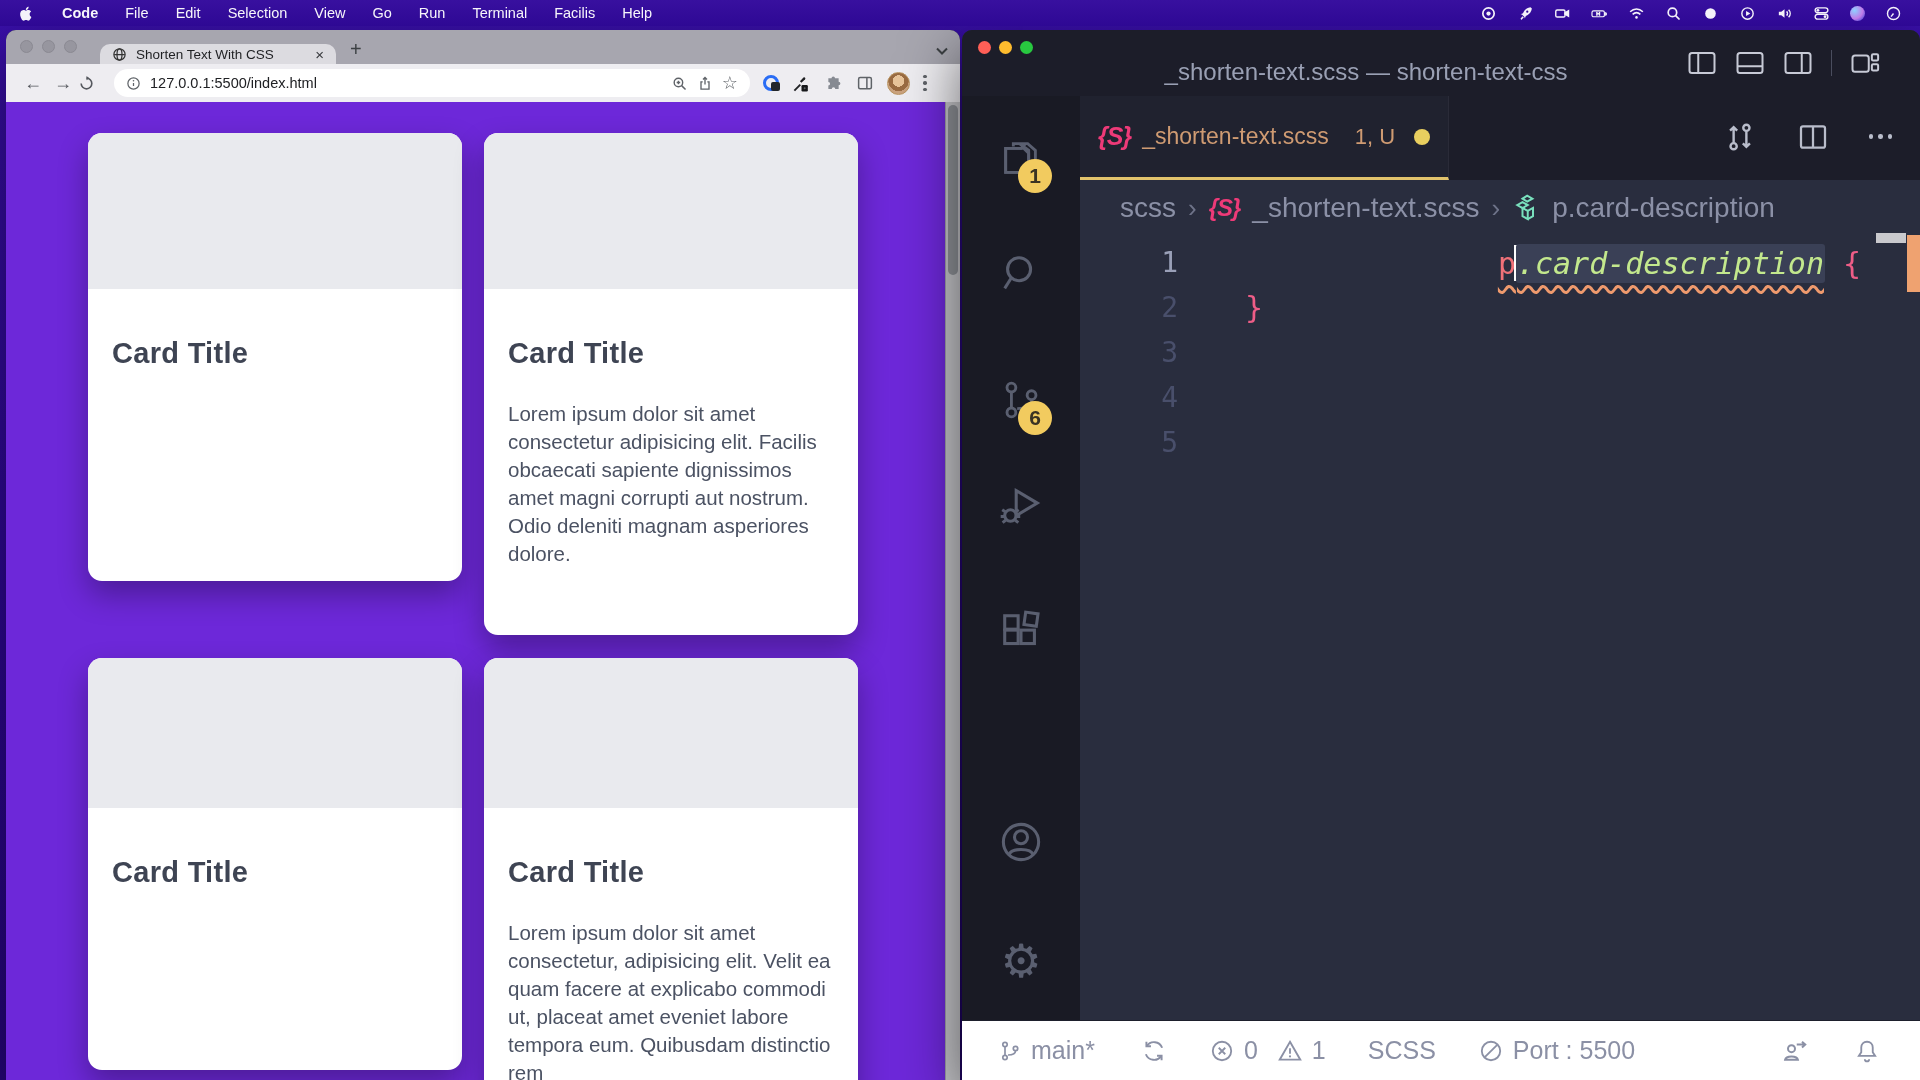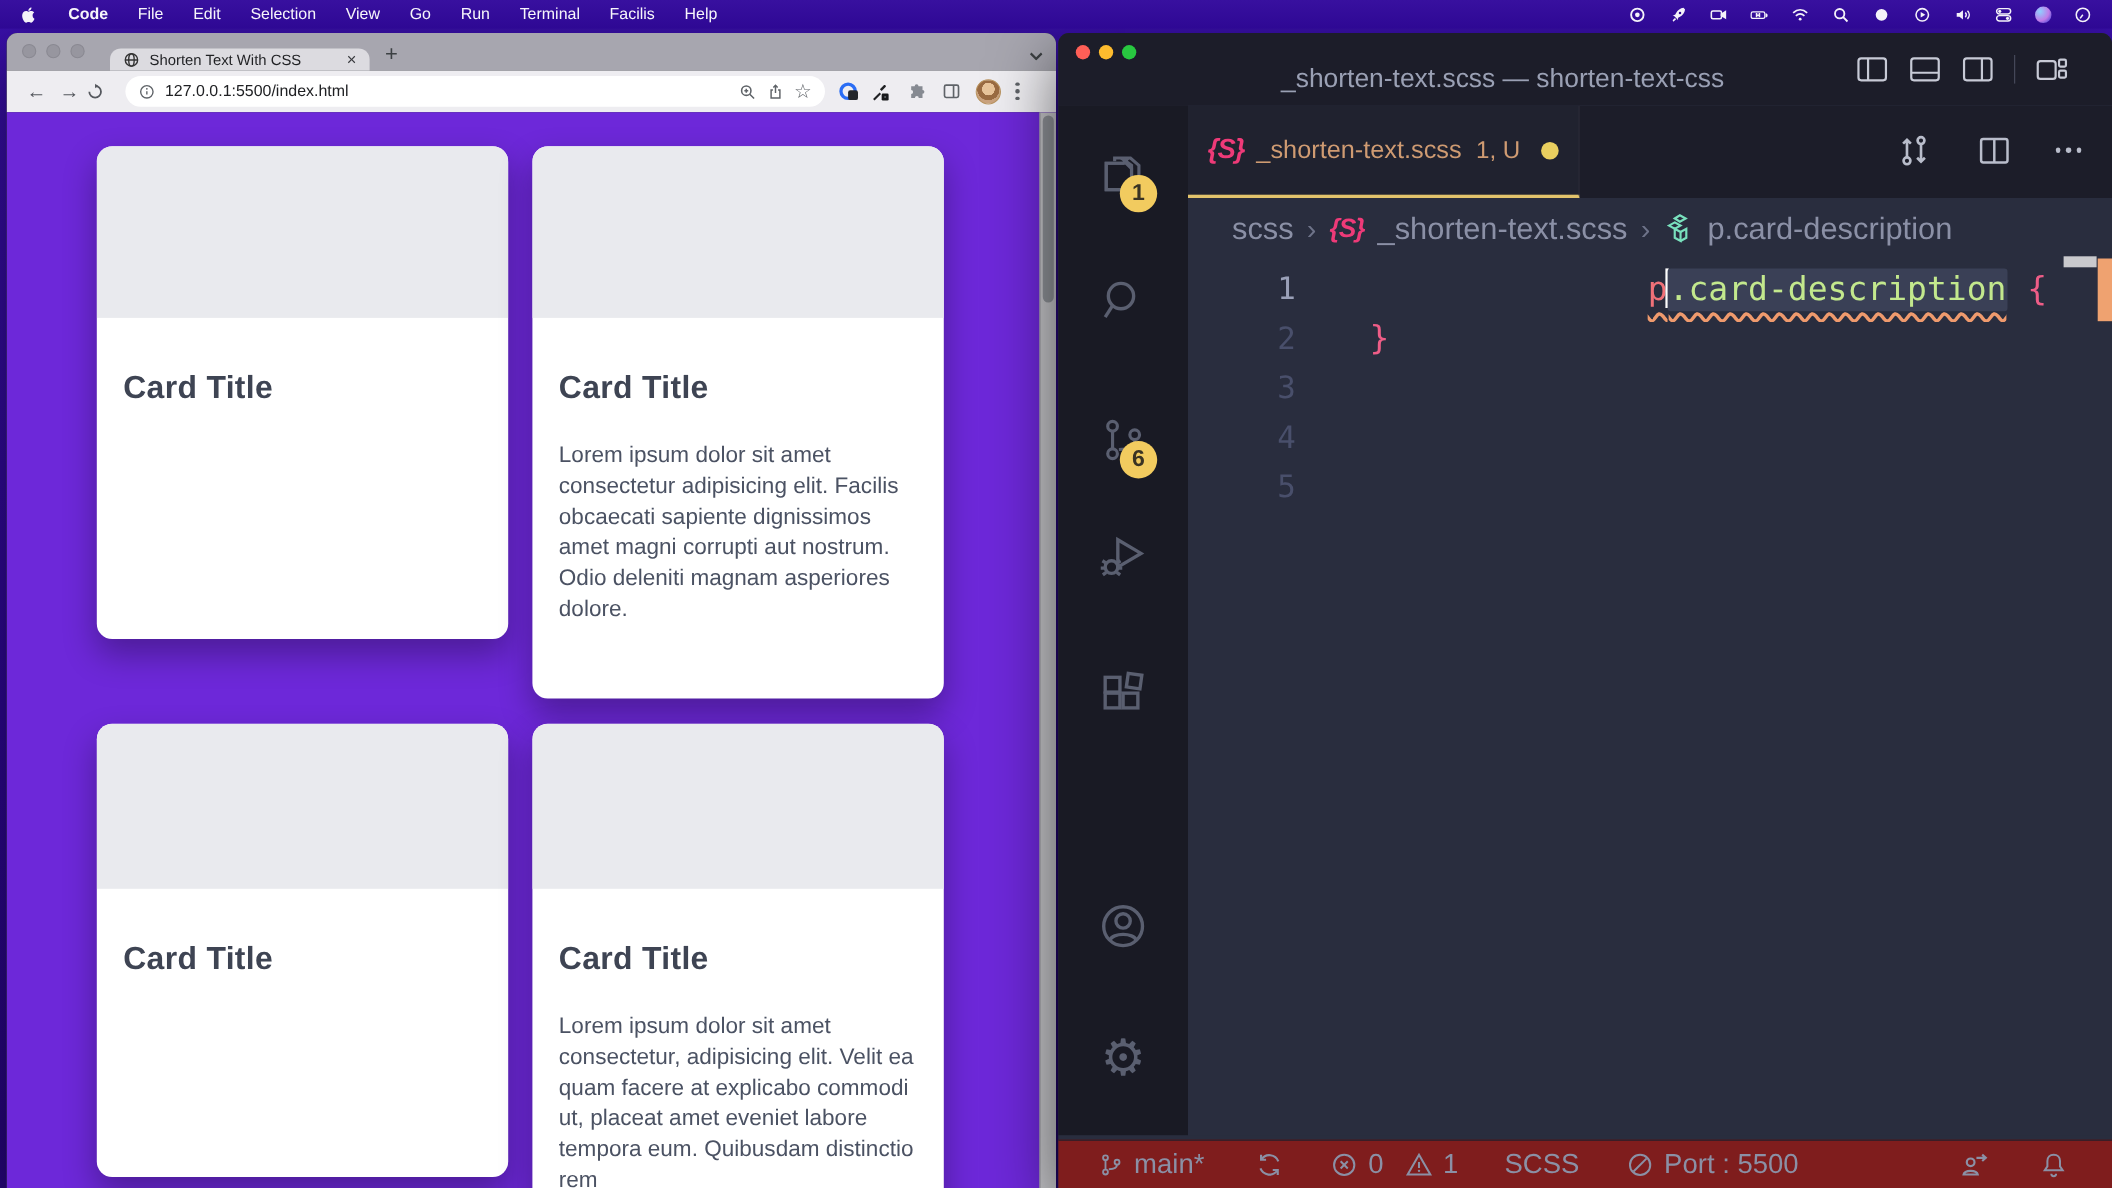--- a/index.html
+++ b/index.html
@@ -69,46 +69,46 @@
   .act-item{position:absolute;left:0;width:118px;display:flex;justify-content:center;color:#5a5f70}
   .act-badge{position:absolute;left:56px;top:24px;width:34px;height:34px;border-radius:50%;background:#f2cb5f;
              color:#3a3323;font-size:21px;font-weight:700;display:flex;align-items:center;justify-content:center}
   .gear-glyph{font-size:46px;line-height:1;color:#5a5f70}
   .editor-col{position:relative;flex:1;display:flex;flex-direction:column;background:#292d3e;overflow:hidden}
   .vs-tabbar{position:relative;height:84px;background:#1c1d29;display:flex;align-items:stretch;flex:0 0 auto}
   .vs-tab{display:flex;align-items:center;gap:11px;padding:0 18px;background:#20222f;
           border-bottom:3px solid #e2c36c;border-right:1px solid #2a2b38;box-sizing:border-box}
   .sass-glyph{font-size:25px;font-weight:800;font-style:italic;color:#ee3a78;letter-spacing:-1px}
   .vs-tab-label{font-size:23px;color:#cf9b72}
-  .vs-tab-dec{font-size:22px;color:#cf9b72;margin-left:2px}
+  .vs-tab-dec{font-size:22px;color:#cf9b72;margin-left:15px}
   .mod-dot{width:16px;height:16px;border-radius:50%;background:#e9cf5f;margin-left:8px}
   .tab-actions{position:absolute;right:28px;top:0;bottom:3px;display:flex;align-items:center;gap:40px;color:#b9bdcb}
   .hdots{display:flex;gap:5px}
   .hdots i{width:4.5px;height:4.5px;border-radius:50%;background:#b9bdcb}
   .breadcrumbs{height:56px;display:flex;align-items:center;gap:12px;padding-left:40px;color:#8b90a6;
                font-size:28px;white-space:nowrap;overflow:hidden;flex:0 0 auto}
   .crumb-sep{color:#6e7389;font-size:26px}
   .crumb-sass{font-size:24px;font-weight:800;font-style:italic;color:#ee3a78;letter-spacing:-1px}
   .crumb-sym{color:#79e0bd}
   .code-area{position:relative;flex:1;font-family:"DejaVu Sans Mono",monospace;font-size:30px}
   .code-line{position:absolute;left:0;right:0;height:45px;display:flex;align-items:center}
   .line-no{width:120px;box-sizing:border-box;padding-right:22px;text-align:right;color:#494f6b;font-size:28px;
            font-family:"DejaVu Sans Mono",monospace}
   .line-no.active{color:#9aa0b8}
   .code-text{margin-left:45px;white-space:pre}
   .squiggle{text-decoration:underline;text-decoration-style:wavy;text-decoration-color:#ef9a6d;
             text-decoration-thickness:2.5px;text-underline-offset:11px}
   .tok-tag{color:#f07178}
   .caret{display:inline-block;width:3px;height:36px;background:#fdfdfd;vertical-align:-7px;margin:0 -1px 0 -2px}
-  .tok-sel{color:#c3e88d;background:#3a4056;border-radius:3px;padding:2px 1px}
+  .tok-sel{font-style:italic;color:#c3e88d;background:#3a4056;border-radius:3px;padding:2px 1px}
   .tok-brace{color:#ee5d87;margin-left:18px}
   .tok-brace.close{margin-left:0}
   .ovr-gray{position:absolute;right:14px;top:137px;width:30px;height:10px;background:#c9c9cd;z-index:3}
   .ovr-orange{position:absolute;right:0;top:139px;width:13px;height:57px;background:#efa270;z-index:3}
-  .statusbar{position:absolute;left:0;right:0;bottom:0;height:44px;background:#7f1d1d;border-top:1px solid #1d1f2c;
+  .statusbar{position:absolute;left:0;right:0;bottom:0;height:60px;background:#ffffff;border-top:1px solid #1d1f2c;
              display:flex;align-items:center;color:#8b90a5;font-size:25px;padding-left:36px;box-sizing:border-box}
   .sb-item{display:flex;align-items:center;gap:9px}
   .sb-gap-s{margin-left:42px}.sb-gap-m{margin-left:46px}
   .sb-right{margin-left:auto;display:flex;align-items:center;gap:44px;margin-right:40px}
 </style>
 </head>
 <body>
 
 <div class="stage">
 

